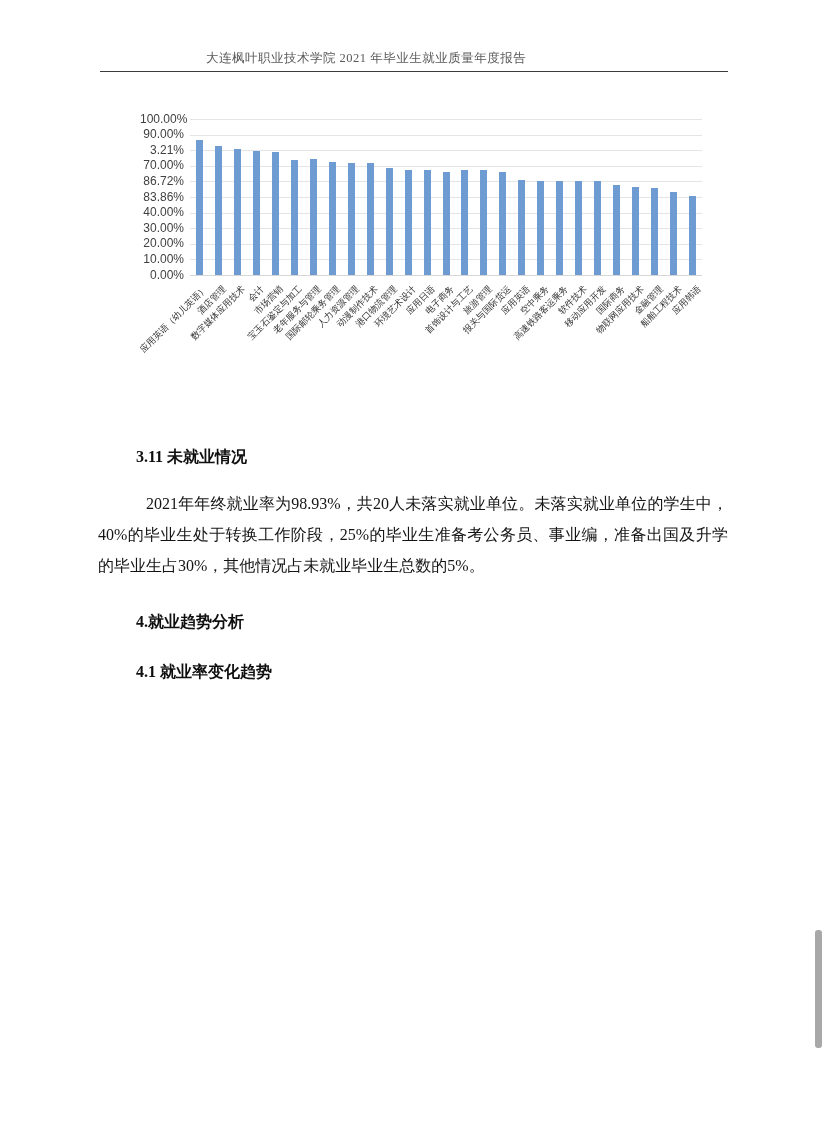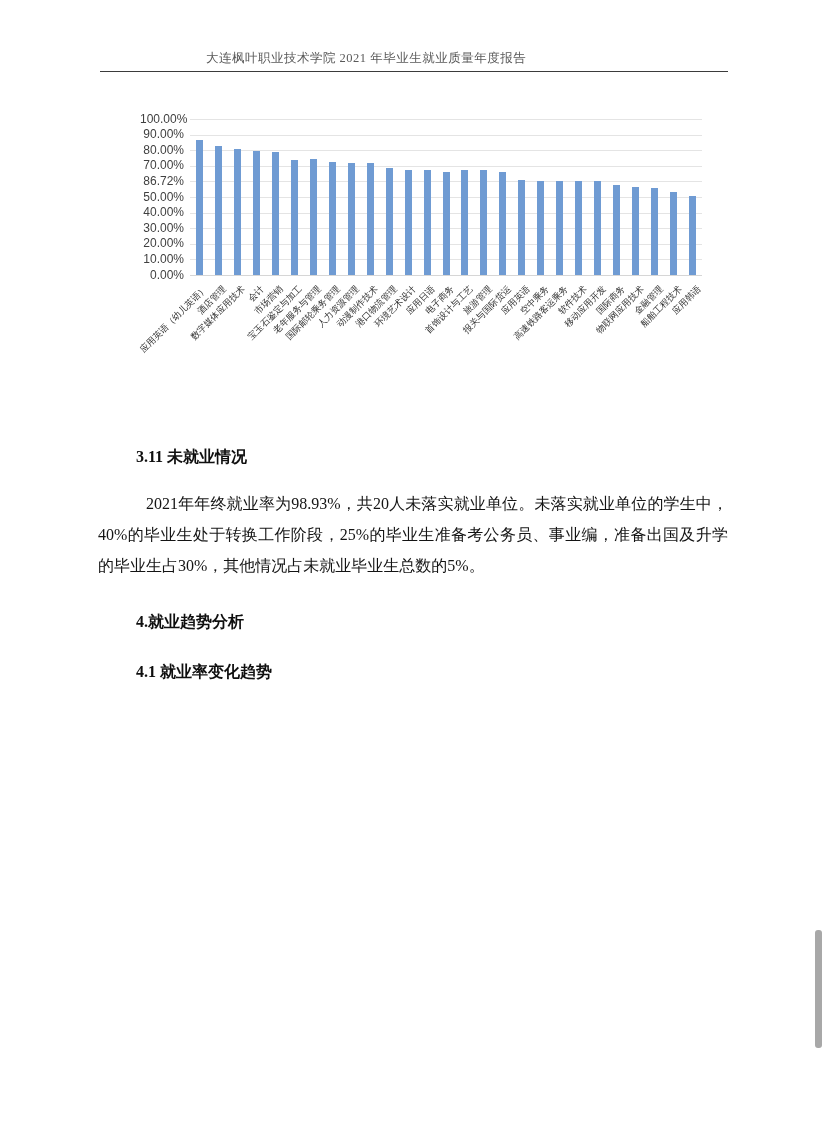--- a/index.html
+++ b/index.html
@@ -74,27 +74,27 @@
 
   <div class="header-title">大连枫叶职业技术学院 2021 年毕业生就业质量年度报告</div>
   <div class="header-rule"></div>
 
   <div id="chart">
       <div class="grid" style="top: 16px;"></div>
       <div class="ytick" style="top: 10.5px;">100.00%</div>
       <div class="grid" style="top: 31.6px;"></div>
       <div class="ytick" style="top: 26.1px;">90.00%</div>
       <div class="grid" style="top: 47.2px;"></div>
-      <div class="ytick" style="top: 41.7px;">80.00%</div>
+      <div class="ytick" style="top: 41.7px;">3.21%</div>
       <div class="grid" style="top: 62.8px;"></div>
       <div class="ytick" style="top: 57.3px;">70.00%</div>
       <div class="grid" style="top: 78.4px;"></div>
       <div class="ytick" style="top: 72.9px;">86.72%</div>
       <div class="grid" style="top: 94px;"></div>
-      <div class="ytick" style="top: 88.5px;">50.00%</div>
+      <div class="ytick" style="top: 88.5px;">83.86%</div>
       <div class="grid" style="top: 109.6px;"></div>
       <div class="ytick" style="top: 104.1px;">40.00%</div>
       <div class="grid" style="top: 125.2px;"></div>
       <div class="ytick" style="top: 119.7px;">30.00%</div>
       <div class="grid" style="top: 140.8px;"></div>
       <div class="ytick" style="top: 135.3px;">20.00%</div>
       <div class="grid" style="top: 156.4px;"></div>
       <div class="ytick" style="top: 150.9px;">10.00%</div>
       <div class="grid base" style="top: 172px;"></div>
       <div class="ytick" style="top: 166.5px;">0.00%</div>

